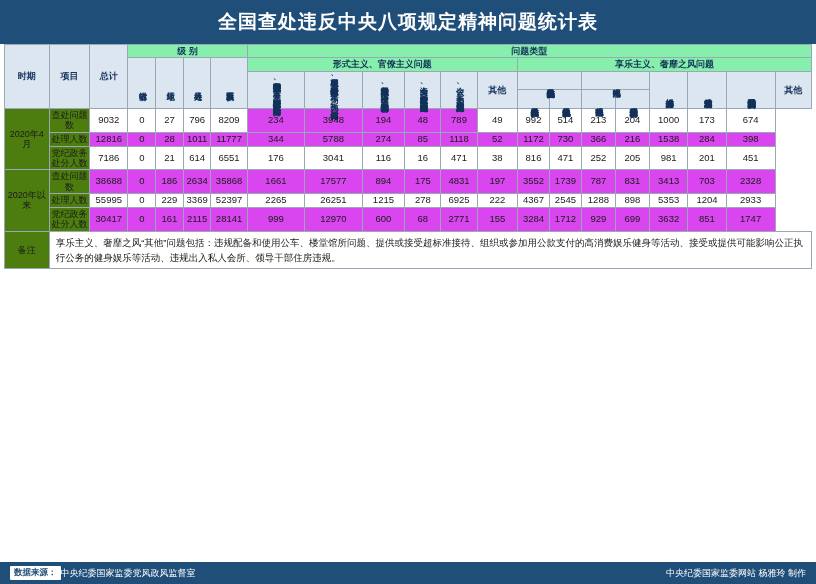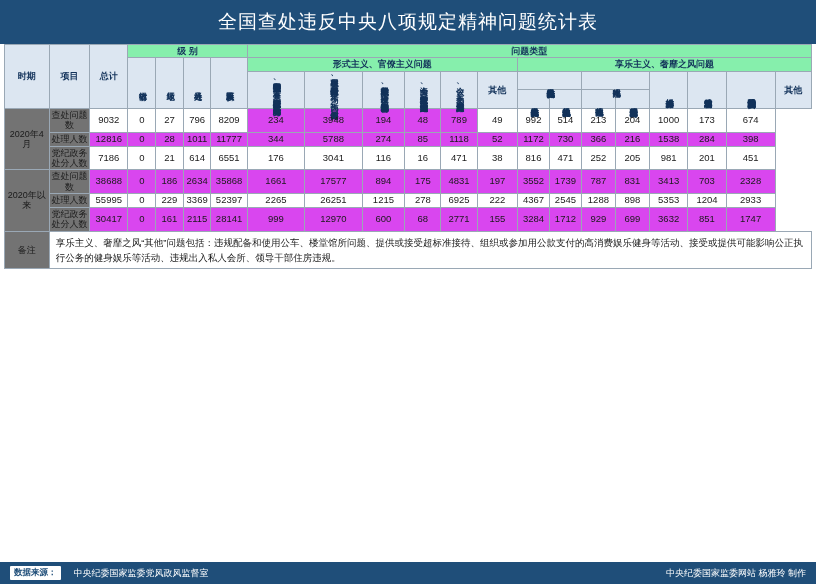--- a/index.html
+++ b/index.html
@@ -11,21 +11,21 @@
     color:#1a1a1a;
     overflow:hidden;
   }
   .page{width:816px;height:584px;position:relative;display:flex;flex-direction:column;}
   .title-bar{
     background:#1f4e79;
     color:#ffffff;
     text-align:center;
     padding:9px 0 9px 0;
     font-size:19px;
-    font-weight:normal;
+    font-weight:bold;
     letter-spacing:1px;
   }
   .table-wrap{flex:1;padding:0 4px;background:#ffffff;}
   table{
     border-collapse:collapse;
     width:808px;
     table-layout:fixed;
   }
   td,th{
     border:1px solid #9aa8b5;
@@ -50,40 +50,40 @@
     white-space:normal;
   }
   .vtext-s{
     writing-mode:vertical-rl;
     text-orientation:upright;
     line-height:1.05;
     display:inline-block;
     max-height:130px;
     font-size:8px;
   }
-  .rowlabel{background:#737373;font-weight:normal;font-size:9px;}
+  .rowlabel{background:#4d7c0f;font-weight:normal;font-size:9px;}
   .data{background:#ffffff;font-size:9.5px;}
   .data.alt{background:#d946ef;}
   .note-cell{
     text-align:left;
     padding:3px 6px;
     font-size:9.5px;
     line-height:1.6;
     background:#ffffff;
   }
   .footer{
     background:#1f4e79;
     color:#ffffff;
     font-size:9px;
     display:flex;
     justify-content:space-between;
     align-items:center;
     padding:4px 10px;
   }
-  .footer .left{display:flex;align-items:center;gap:13px;}
+  .footer .left{display:flex;align-items:center;gap:0;}
   .src-badge{
     background:#ffffff;color:#1f4e79;font-weight:bold;
     padding:1px 4px;border-radius:1px;font-size:8.5px;
   }
 </style>
 </head>
 <body>
 
 <div class="page">
 

